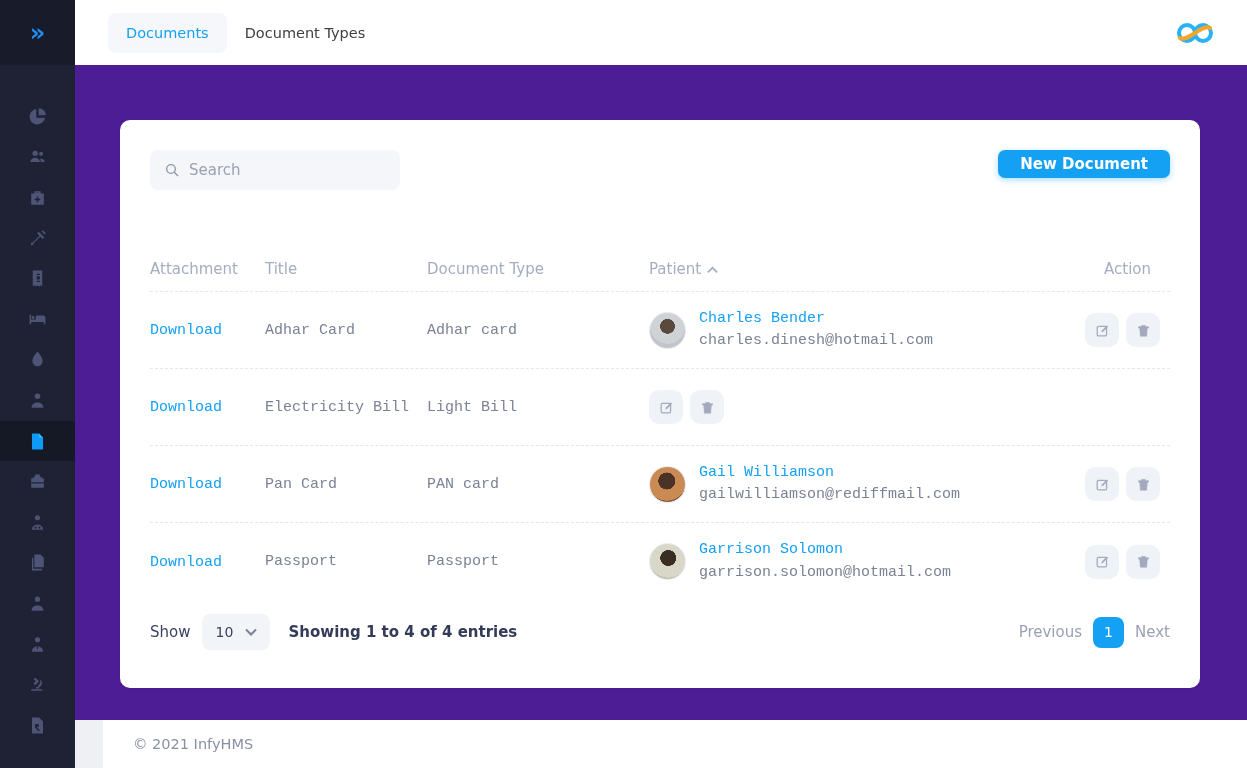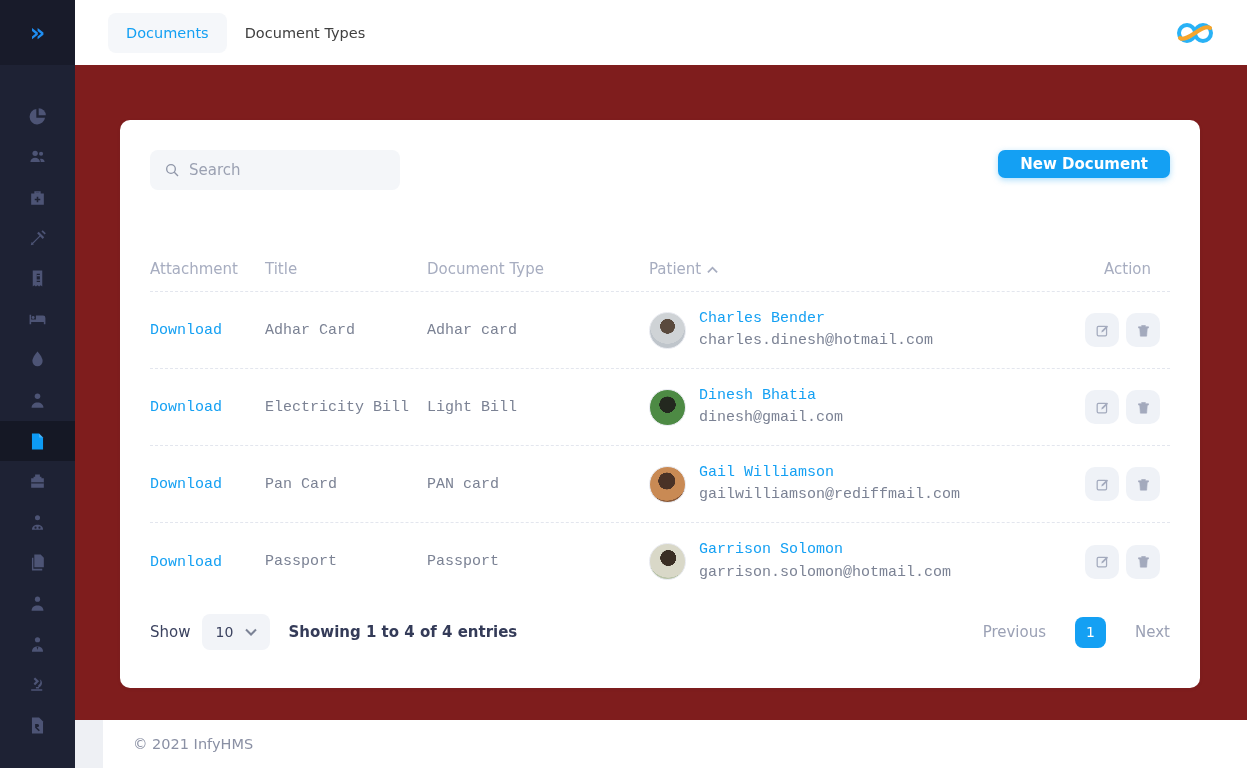--- a/index.html
+++ b/index.html
@@ -20,21 +20,21 @@
 
   
   .topbar { position:absolute; left:75px; top:0; right:0; height:65px; background:#ffffff;
     display:flex; align-items:center; padding:0 30px; }
   .tab { font-size:14.5px; color:#404040; padding:12px 18px; border-radius:8px;
     cursor:pointer; font-weight:500; }
   .tab.active { background:#f5f7fa; color:#14a0f3; margin-left:3px; }
   .brand-logo { margin-left:auto; width:44px; height:32px; }
 
   
-  .content { position:absolute; left:75px; top:65px; right:0; height:655px; background:#7f1d1d; }
+  .content { position:absolute; left:75px; top:65px; right:0; height:655px; background:#4c1d95; }
   .card { position:absolute; left:45px; top:55px; width:1080px; height:568px;
     background:#ffffff; border-radius:10px; box-shadow:0 1px 4px rgba(40,50,80,0.05);
     padding:30px; }
 
   .toolbar { display:flex; align-items:flex-start; justify-content:space-between; }
   .searchbox { width:250px; height:40px; background:#f4f6f9; border-radius:8px;
     display:flex; align-items:center; padding:0 14px; gap:9px; }
   .searchbox svg { width:16px; height:16px; stroke:#8f96a8; fill:none; stroke-width:2; flex:none; }
   .searchbox input { border:none; outline:none; background:transparent; width:100%;
     font-family:inherit; font-size:15px; color:#3c4360; }
@@ -71,21 +71,21 @@
 
   
   .pagi { margin-top:12px; height:40px; display:flex; align-items:center; }
   .show-label { font-size:15px; color:#3c4360; margin-right:12px; }
   .page-select { width:68px; height:36px; background:#f2f4f8; border-radius:8px;
     display:flex; align-items:center; justify-content:space-between; padding:0 13px;
     cursor:pointer; }
   .page-select .val { font-size:14px; color:#3c4360; }
   .page-select svg { width:12px; height:8px; stroke:#7c8396; fill:none; stroke-width:2; }
   .summary { margin-left:18px; font-size:15px; color:#343b58; font-weight:600; }
-  .pagi-right { margin-left:auto; display:flex; align-items:center; gap:29px; }
+  .pagi-right { margin-left:auto; display:flex; align-items:center; gap:11px; }
   .pg-nav { font-size:15px; color:#9ba1b5; cursor:pointer; }
   .pg-current { width:31px; height:31px; border-radius:8px; background:#14a0f3; color:#ffffff;
     font-size:14px; display:flex; align-items:center; justify-content:center; cursor:pointer; }
 
   
   .footer { position:absolute; left:75px; bottom:0; right:0; height:48px; background:#ffffff;
     display:flex; align-items:center; padding:0 30px; font-size:14.5px; color:#8a90a4;margin-left:28px; }
 </style>
 </head>
 <body>
@@ -257,27 +257,20 @@
                 <path d="M6 8h12l-1 13H7zM9 4h6v2h5v2H4V6h5z"></path>
               </svg>
             </button>
         </div>
       </div>
 
       <div class="trow tr">
         <div class="c1"><a class="link">Download</a></div>
         <div class="c2 cell-text">Electricity Bill</div>
         <div class="c3 cell-text">Light Bill</div>
-        <div class="c4">
-            <div class="patient">
-          <div class="avatar av2"></div>
-          <div><a class="link p-name">Dinesh Bhatia</a>
-            <div class="p-mail">dinesh@gmail.com</div></div>
-        </div>
-          </div>
         <div class="c5">
           <button class="icon-btn">
               <svg viewBox="0 0 24 24" fill="none">
                 <rect x="3.5" y="5.5" width="15" height="15" rx="2" fill="none" stroke-width="2"></rect>
                 <path d="M19 4 L11 12 L10 15 L13 14 L21 6 Z" stroke="none"></path>
               </svg>
             </button>
           <button class="icon-btn">
               <svg viewBox="0 0 24 24" stroke="none">
                 <path d="M6 8h12l-1 13H7zM9 4h6v2h5v2H4V6h5z"></path>

